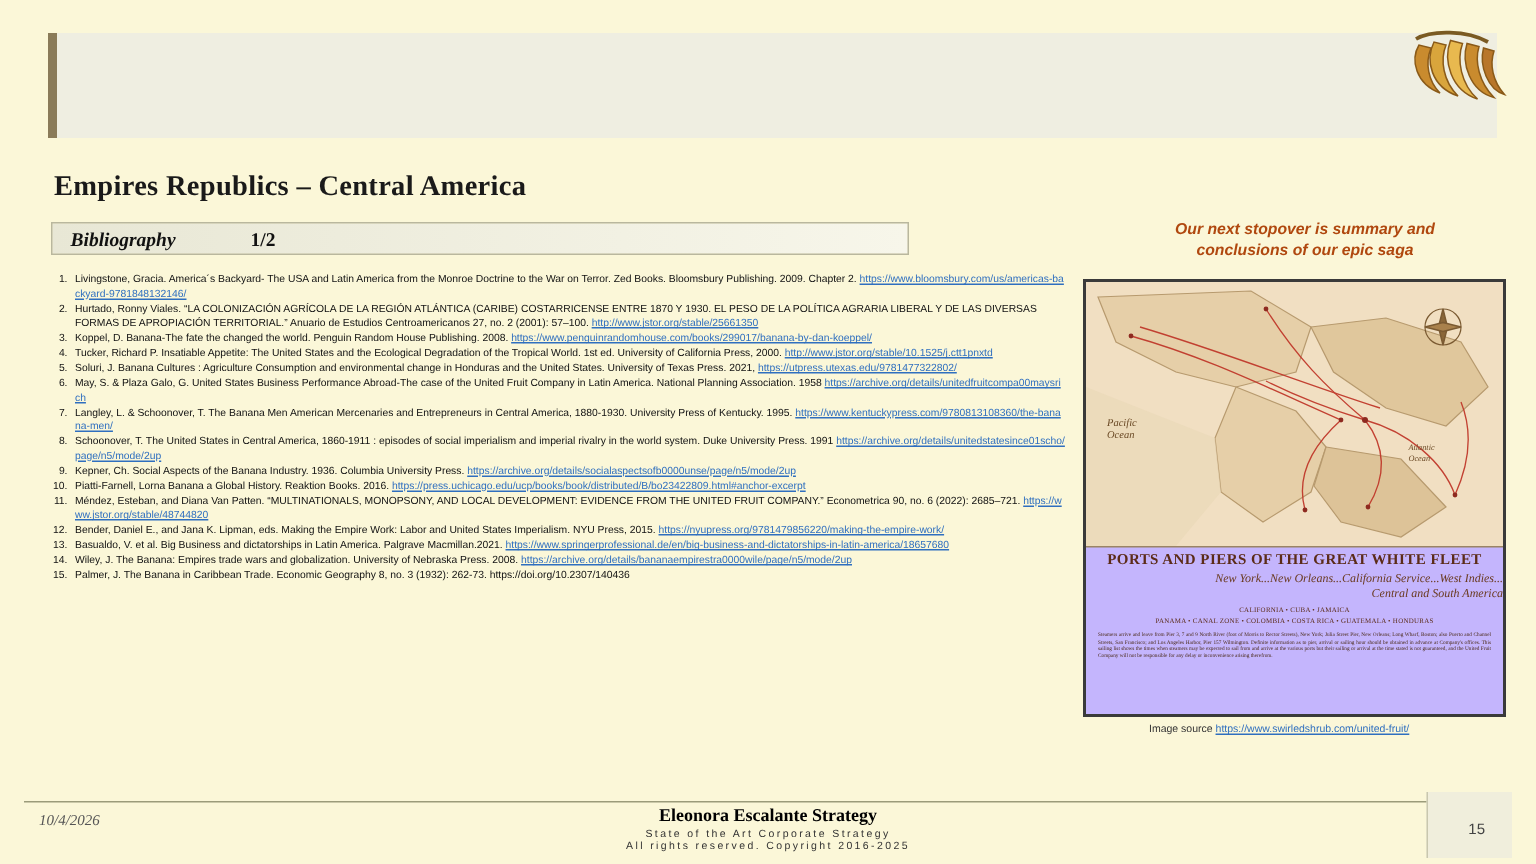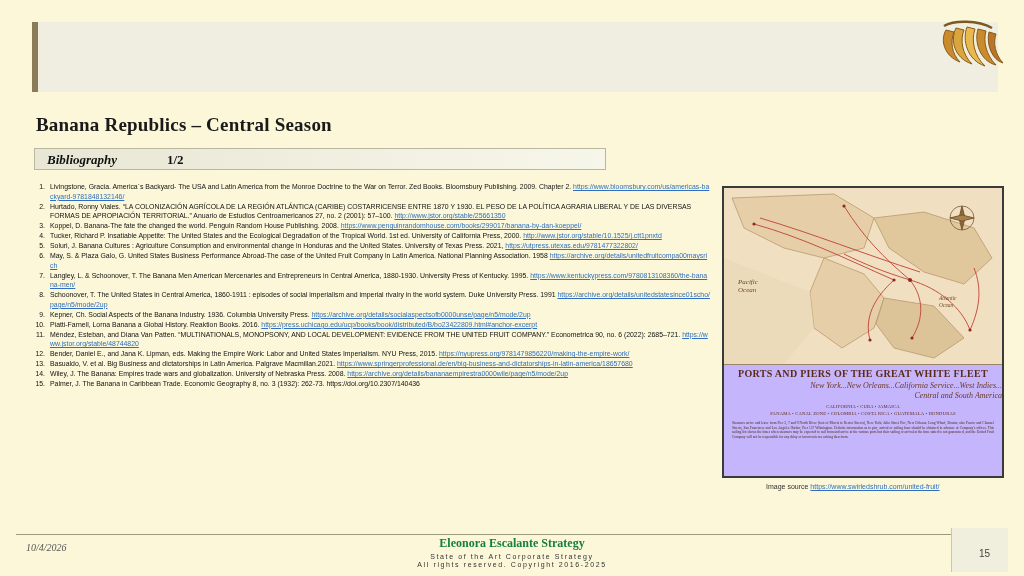--- a/index.html
+++ b/index.html
@@ -227,21 +227,21 @@
     position: absolute;
     left: 0;
     top: 536px;
     width: 1024px;
     text-align: center;
   }
   .footer-name {
     font-family: "Liberation Serif", serif;
     font-weight: bold;
     font-size: 12px;
-    color: #15803d;
+    color: #000000;
   }
   .footer-line2 {
     font-size: 7px;
     color: #333;
     letter-spacing: 1.6px;
     margin-top: 2px;
   }
   .footer-line3 {
     font-size: 7px;
     color: #333;
@@ -275,21 +275,21 @@
     <g fill="#c98b2e" stroke="#8a5a18" stroke-width="1">
       <path d="M12 12 C6 22 10 38 26 44 C18 36 16 24 20 14 Z"></path>
       <path d="M22 10 C16 22 20 40 38 46 C28 36 26 22 30 12 Z" fill="#d9a53c"></path>
       <path d="M33 9 C28 22 33 42 51 48 C40 38 37 22 41 11 Z" fill="#e8b94f"></path>
       <path d="M44 11 C40 24 46 43 62 47 C52 37 49 23 52 13 Z" fill="#c98b2e"></path>
       <path d="M55 14 C52 26 58 42 69 45 C61 36 59 25 62 16 Z" fill="#b8762a"></path>
     </g>
     <path d="M10 8 C20 2 44 2 58 10" stroke="#7a5a22" stroke-width="2.5" fill="none"></path>
   </svg>
 
-  <div class="section-title">Banana Republics – Central Season</div>
+  <div class="section-title">Empires Republics – Central America</div>
 
   <div class="biblio-bar">
     <span class="biblio-label">Bibliography</span>
     <span class="biblio-page">1/2</span>
   </div>
 
   <div class="ref-list" id="ref-list">
       <div class="ref-item">
         <div class="ref-num">1.</div>
         <div class="ref-text"><span>Livingstone, Gracia. America´s Backyard- The USA and Latin America from the Monroe Doctrine to the War on Terror. Zed Books. Bloomsbury Publishing. 2009. Chapter 2. </span><a href="#" class="lnk">https://www.bloomsbury.com/us/americas-backyard-9781848132146/</a></div>
@@ -345,20 +345,24 @@
       <div class="ref-item">
         <div class="ref-num">14.</div>
         <div class="ref-text"><span>Wiley, J. The Banana: Empires trade wars and globalization. University of Nebraska Press. 2008. </span><a href="#" class="lnk">https://archive.org/details/bananaempirestra0000wile/page/n5/mode/2up</a></div>
       </div>
       <div class="ref-item">
         <div class="ref-num">15.</div>
         <div class="ref-text"><span>Palmer, J. The Banana in Caribbean Trade. Economic Geography 8, no. 3 (1932): 262-73. https://doi.org/10.2307/140436</span></div>
       </div>
     </div>
 
+  <div class="stopover-note">
+    <span>Our next stopover is summary and</span><br>
+    <span>conclusions of our epic saga</span>
+  </div>
 
   <div class="map-frame">
     <div class="map-top">
       <svg viewBox="0 0 278 176" width="278" height="176">
         <rect x="0" y="0" width="278" height="176" fill="#f1dfc2"></rect>
 
         <path d="M8 10 L110 6 L150 30 L140 60 L100 70 L60 60 L20 40 Z" fill="#e6cfa8" stroke="#b79a6e" stroke-width="0.8"></path>
         <path d="M150 30 L200 24 L250 40 L268 70 L240 96 L200 84 L165 60 Z" fill="#e0c79c" stroke="#b79a6e" stroke-width="0.8"></path>
         <path d="M100 70 L140 86 L160 110 L150 140 L118 160 L90 140 L86 104 Z" fill="#e6cfa8" stroke="#b79a6e" stroke-width="0.8"></path>
         <path d="M160 110 L210 118 L240 150 L210 170 L170 160 L152 136 Z" fill="#ddc398" stroke="#b79a6e" stroke-width="0.8"></path>

